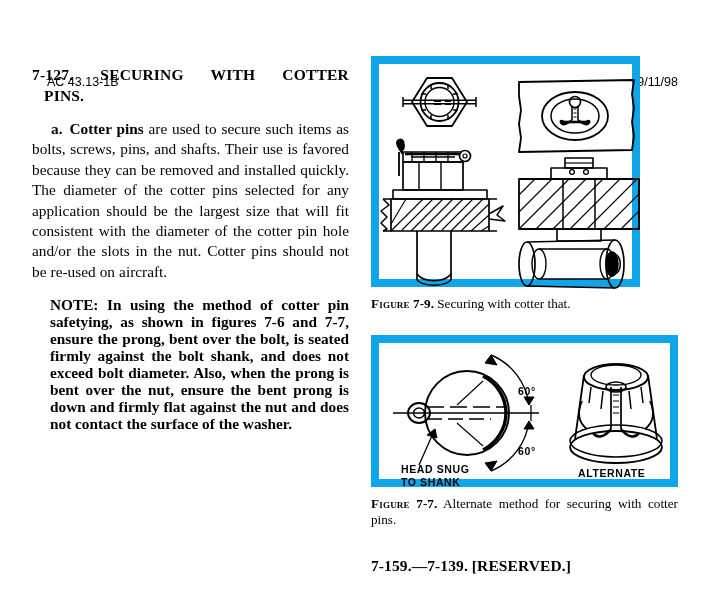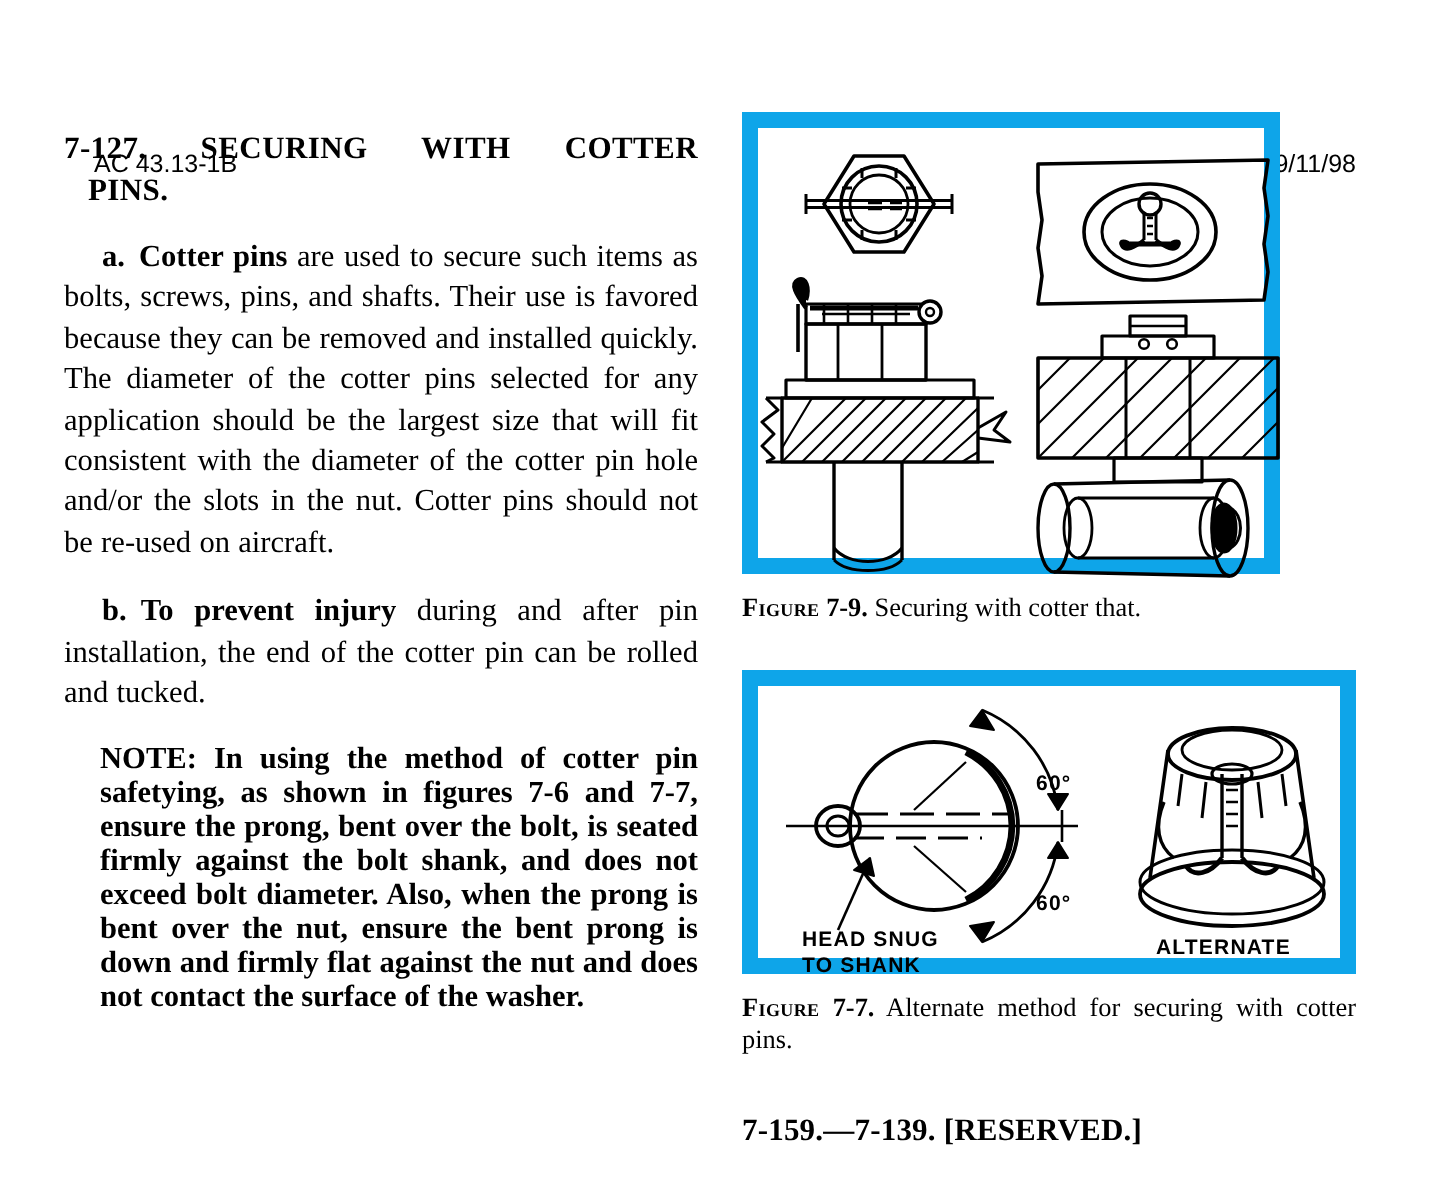--- a/index.html
+++ b/index.html
@@ -141,23 +141,20 @@
 
   <h1 class="section-title">
     <span class="tl1">7-127.   SECURING   WITH   COTTER</span>
     <span class="tl2">PINS.</span>
   </h1>
 
   <p class="body-par">
     <b>a.</b><span class="runin-gap"></span><b>Cotter pins</b><span> are used to secure such items as bolts, screws, pins, and shafts.  Their use is favored because they can be removed and installed quickly.  The diameter of the cotter pins selected for any application should be the largest size that will fit consistent with the diameter of the cotter pin hole and/or the slots in the nut.  Cotter pins should not be re-used on aircraft.</span>
   </p>
 
-  <p class="body-par">
-    <b>b.</b><span class="runin-gap"></span><b>To prevent injury</b><span> during and after pin installation, the end of the cotter pin can be rolled and tucked.</span>
-  </p>
 
   <div class="note-block">NOTE:  In using the method of cotter pin safetying, as shown in figures 7-6 and 7-7, ensure the prong, bent over the bolt, is seated firmly against the bolt shank, and does not exceed bolt diameter.  Also, when the prong is bent over the nut, ensure the bent prong is down and firmly flat against the nut and does not contact the surface of the washer.</div>
 
 </div>
 
 <div class="col-right">
 
   <div class="figure-box" id="figure-7-6-box">
     <svg width="265" height="227" viewBox="0 0 265 227">
       <g fill="none" stroke="#000" stroke-width="1.6" stroke-linejoin="round">

